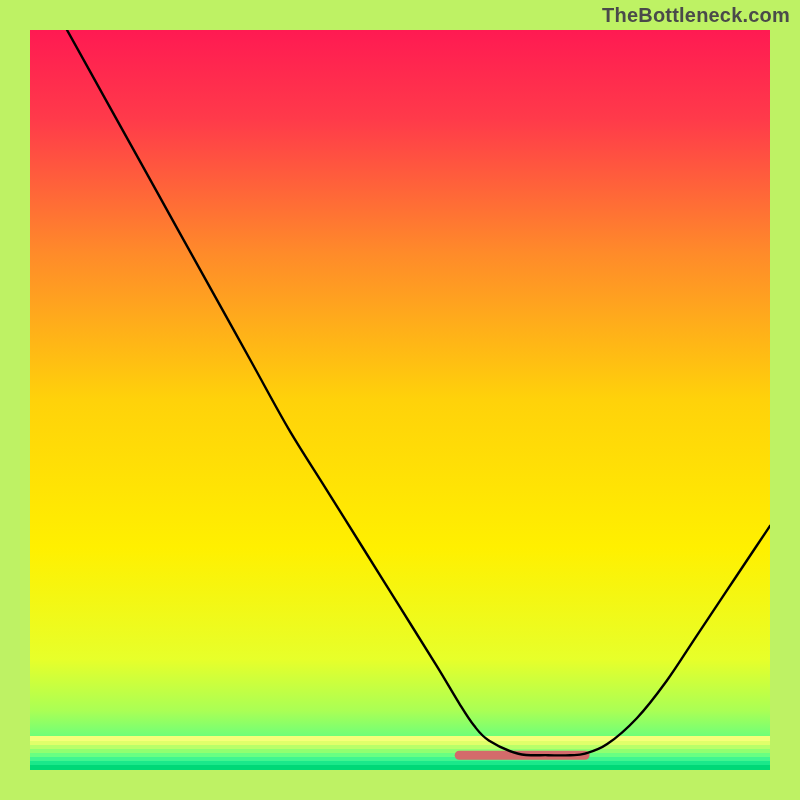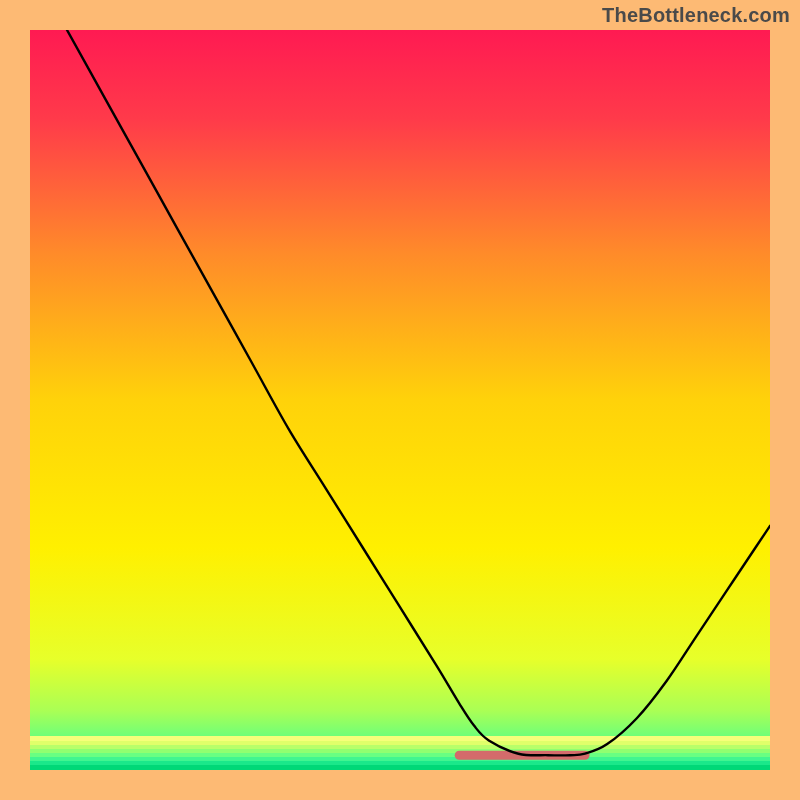--- a/index.html
+++ b/index.html
@@ -10,21 +10,21 @@
     background: #000;
     overflow: hidden;
     font-family: Arial, Helvetica, sans-serif;
   }
   .frame {
     position: absolute;
     left: 0;
     top: 0;
     width: 800px;
     height: 800px;
-    background: #fdba74;
+    background: #bef264;
   }
   .watermark {
     position: absolute;
     top: 4px;
     right: 10px;
     color: #4a4a4a;
     font-size: 20px;
     font-weight: 600;
     letter-spacing: 0.2px;
   }

